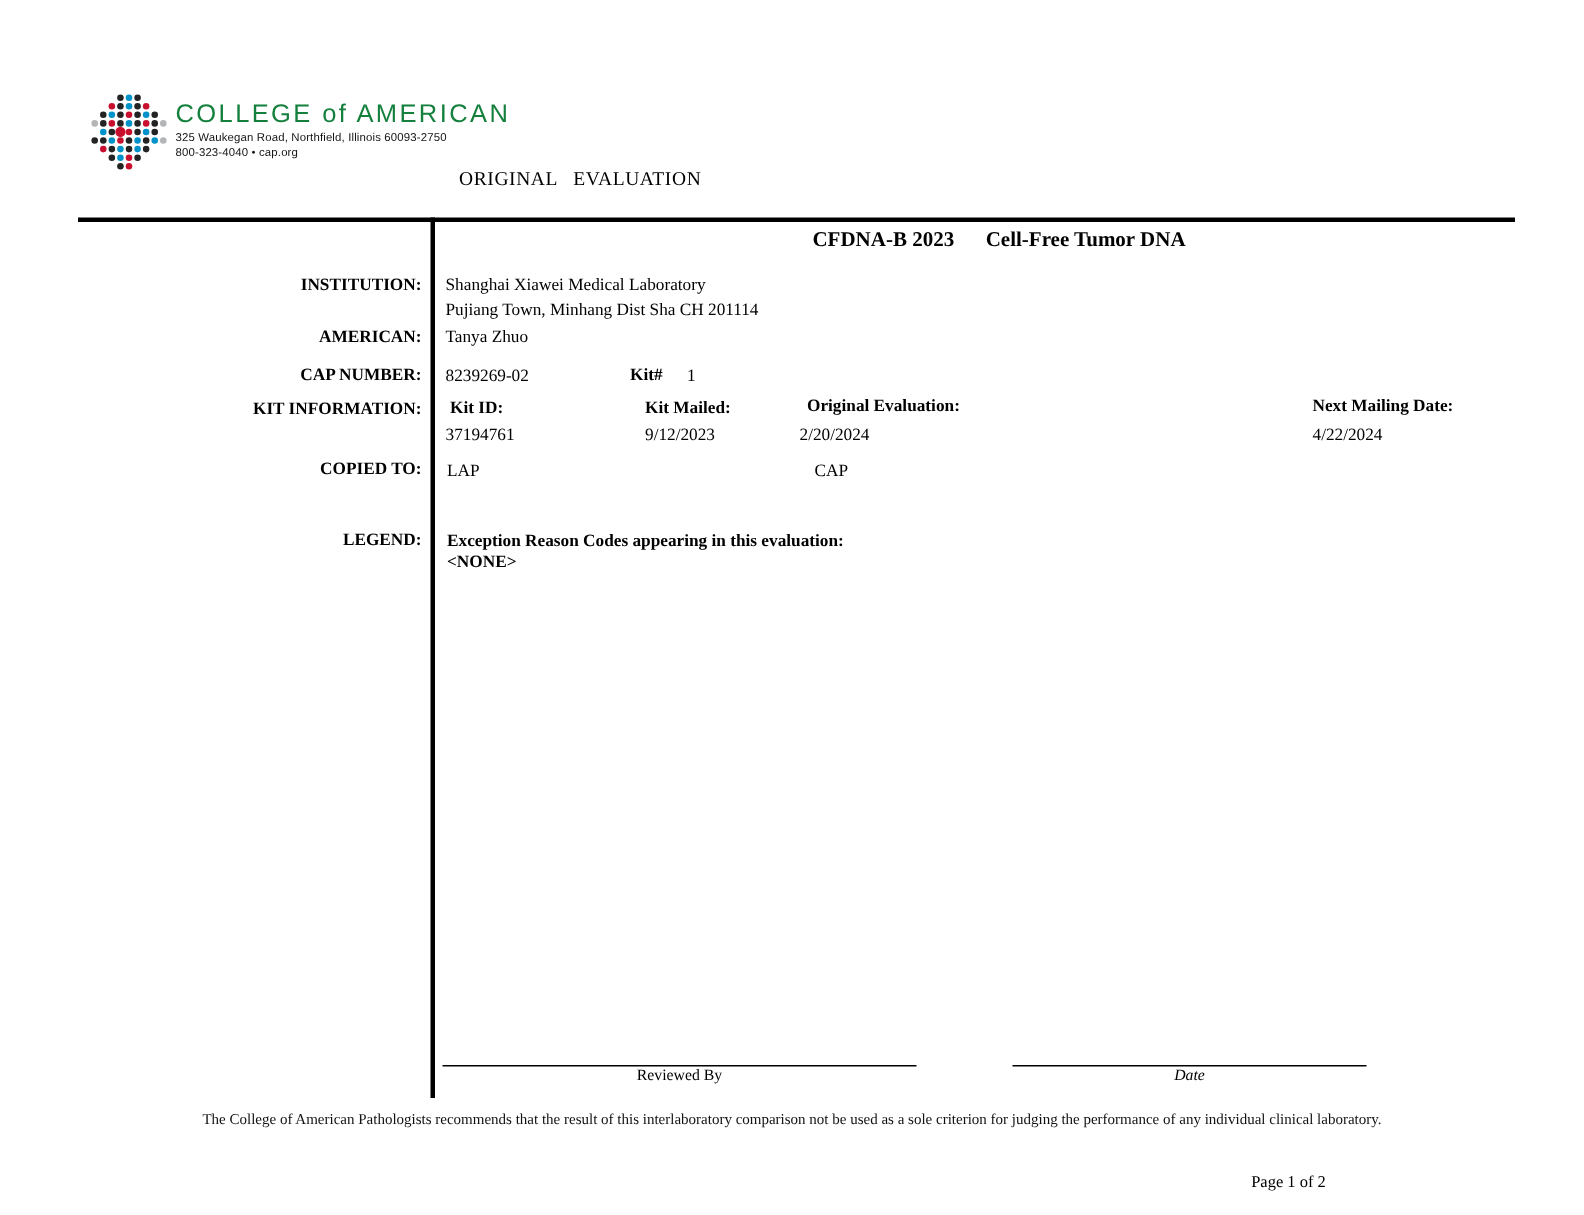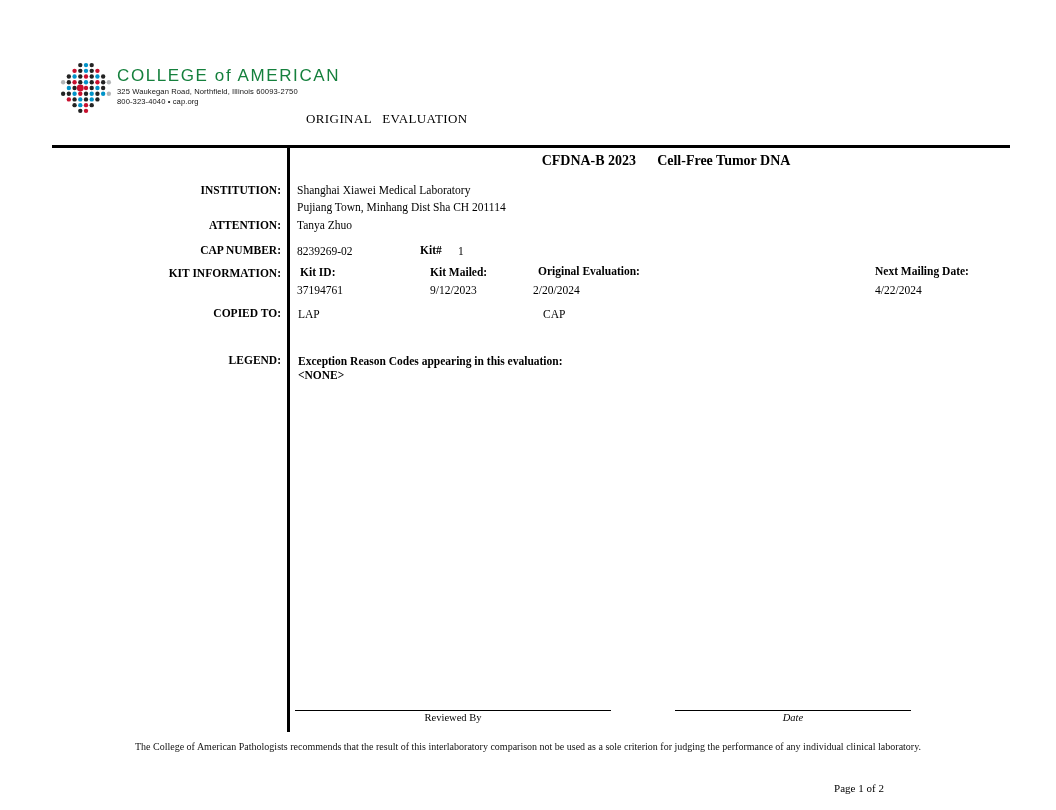--- a/index.html
+++ b/index.html
@@ -110,21 +110,21 @@
   <div class="eval-title">ORIGINAL EVALUATION</div>
 
   <div class="hrule"></div>
   <div class="vrule"></div>
 
   <div class="program-title">
     <span class="t1">CFDNA-B 2023</span><span class="t2">Cell-Free Tumor DNA</span>
   </div>
 
   <div class="field-label" style="top:184px">INSTITUTION:</div>
-  <div class="field-label" style="top:219px">ATTENTION:</div>
+  <div class="field-label" style="top:219px">AMERICAN:</div>
   <div class="field-label" style="top:244px">CAP NUMBER:</div>
   <div class="field-label" style="top:267px">KIT INFORMATION:</div>
   <div class="field-label" style="top:307px">COPIED TO:</div>
   <div class="field-label" style="top:354px">LEGEND:</div>
 
   <div class="val" style="left:297px;top:184px">Shanghai Xiawei Medical Laboratory</div>
   <div class="val" style="left:297px;top:201px">Pujiang Town, Minhang Dist Sha CH 201114</div>
   <div class="val" style="left:297px;top:219px">Tanya Zhuo</div>
 
   <div class="val" style="left:297px;top:245px">8239269-02</div>

